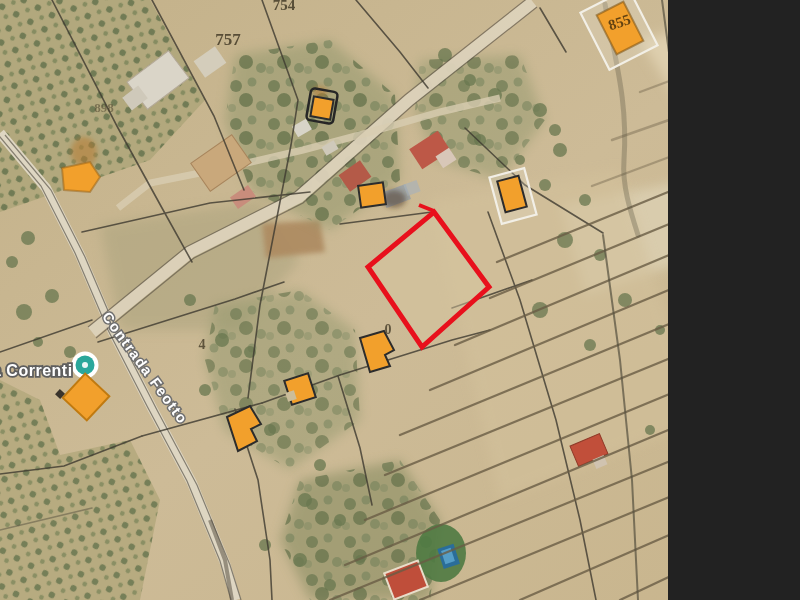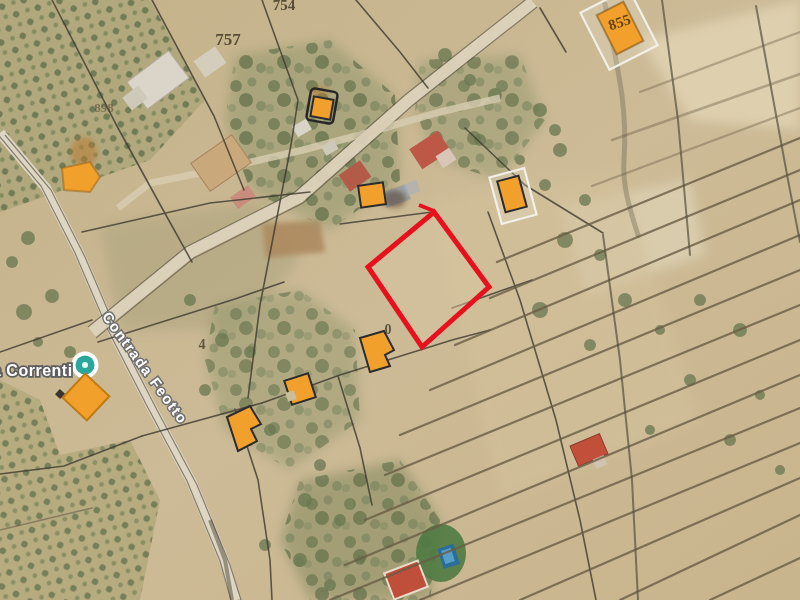--- a/index.html
+++ b/index.html
@@ -1,16 +1,16 @@
 <!DOCTYPE html>
 <html><head>
 <meta charset="utf-8">
 <style>
   html,body{margin:0;padding:0;background:#222;}
-  #map-wrap{position:relative;width:800px;height:600px;overflow:hidden;background:#8b5cf6;}
+  #map-wrap{position:relative;width:668px;height:600px;overflow:hidden;background:#8b5cf6;}
   svg{display:block;}
   .lbl-road{fill:#ffffff;stroke:#6f6f6f;stroke-width:3px;paint-order:stroke;
     font-family:"Liberation Sans",sans-serif;font-weight:700;}
   .lbl-locality{fill:#ffffff;stroke:#5e5e5e;stroke-width:3.6px;paint-order:stroke;
     font-family:"Liberation Sans",sans-serif;font-weight:700;}
   .lbl-num{font-family:"Liberation Serif",serif;font-weight:700;}
 </style>
 </head>
 <body>
 

